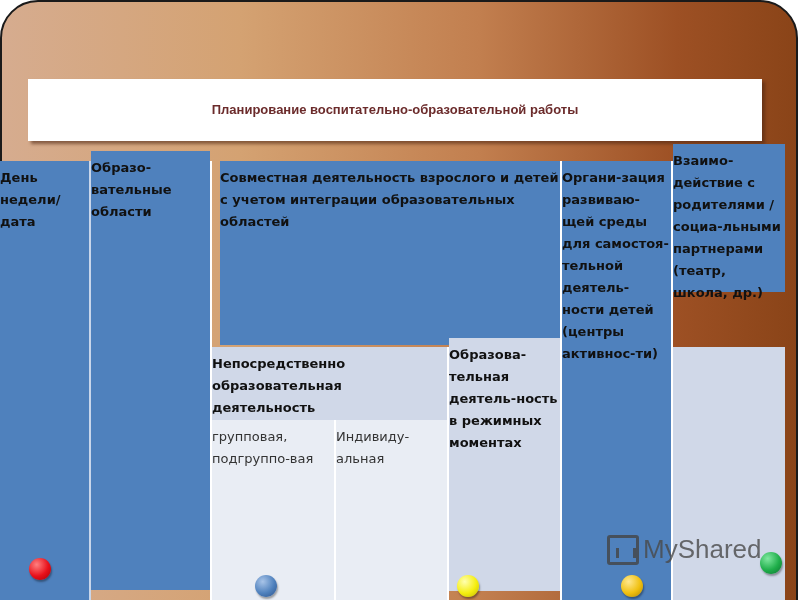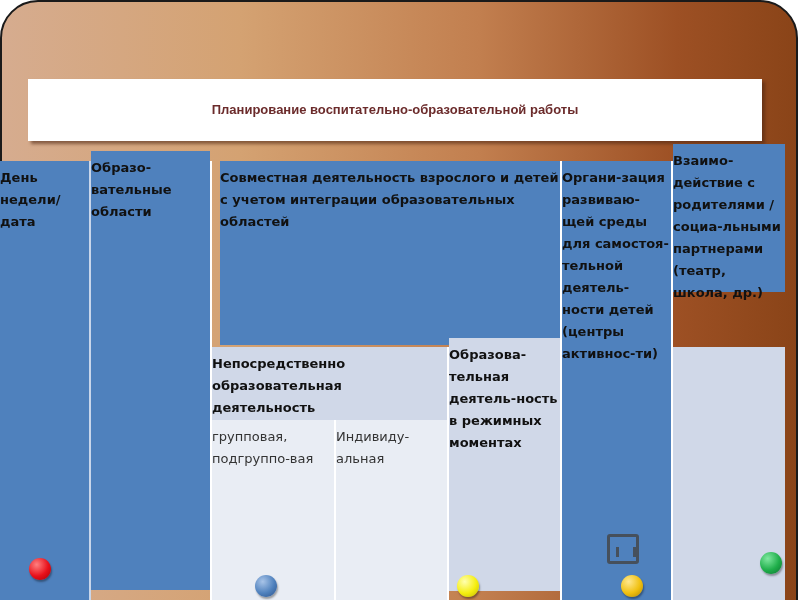--- a/index.html
+++ b/index.html
@@ -79,13 +79,14 @@
 </div>
 
 <div class="ball" style="left:29px;top:558px;background:radial-gradient(circle at 35% 30%, #ff8080, #e8101a 55%, #a00008);"></div>
 <div class="ball" style="left:255px;top:575px;background:radial-gradient(circle at 35% 30%, #a8c4e8, #4f81bd 55%, #2a5088);"></div>
 <div class="ball" style="left:457px;top:575px;background:radial-gradient(circle at 35% 30%, #ffffb0, #f5ee10 55%, #c0b800);"></div>
 <div class="ball" style="left:621px;top:575px;background:radial-gradient(circle at 35% 30%, #ffe890, #f0c010 55%, #b08400);"></div>
 <div class="ball" style="left:760px;top:552px;background:radial-gradient(circle at 35% 30%, #80e8a0, #1fae4a 55%, #0c7030);"></div>
 
 <div class="watermark">
   <span class="wm-icon"></span>
+  <span>MyShared</span>
 </div>
 
 </body></html>

